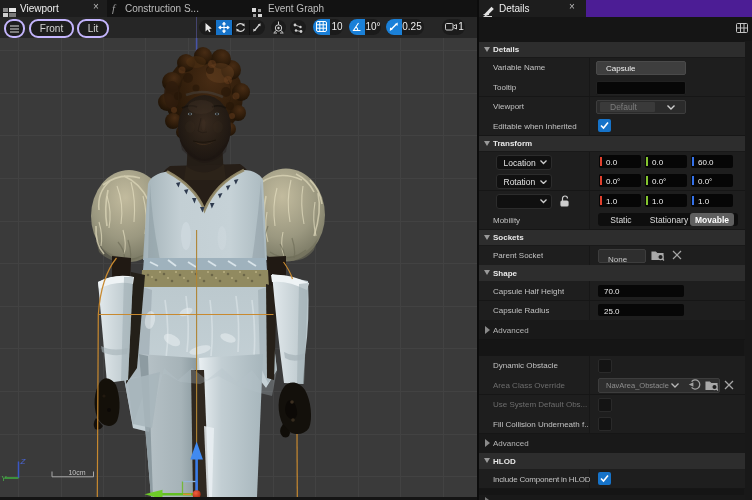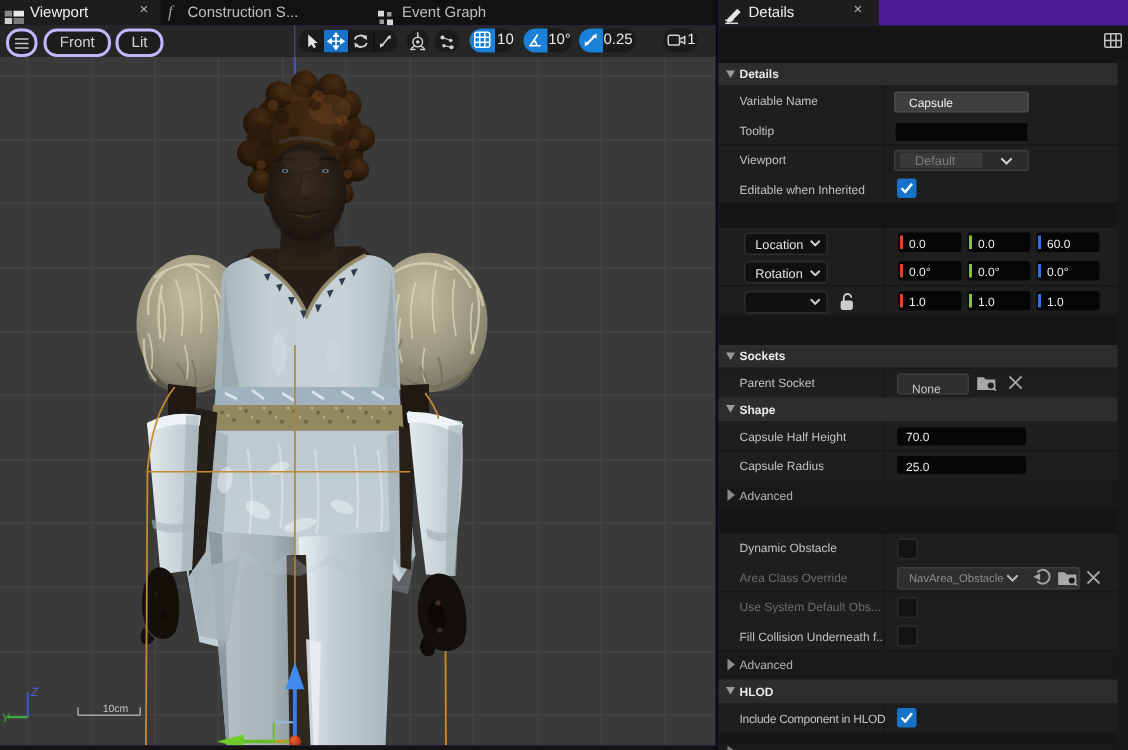--- a/index.html
+++ b/index.html
@@ -560,20 +560,24 @@
     <div class="row" style="top:99px;">
         <div class="colsep"></div>
         <div class="lbl">Editable when Inherited</div>
       <div class="chk on" style="left:119px;top:3px;">
           <svg width="11" height="11">
             <path d="M2,5.5 L4.5,8 L9,2.5" stroke="#fff" stroke-width="1.6" fill="none"></path>
           </svg>
         </div>
     </div>
 
+    <div class="hdr" style="top:118.5px;height:15.5px;">
+        <div class="a"></div>
+        <div class="t">Transform</div>
+      </div>
     <div class="row" style="top:134.5px;">
         <div class="colsep"></div>
       <div class="ddpill" style="left:16.5px;top:3px;width:54px;">
           <span style="position:absolute;left:7px;top:2px;">Location</span>
           <svg width="7" height="4.5" style="position:absolute;left:43px;top:4.5px;">
             <path d="M0.5,0.5 L3.5,3.5 L6.5,0.5" stroke="#cfcfcf" stroke-width="1.3" fill="none"></path>
           </svg>
         </div>
       <div class="nfield" style="left:120px;top:3px;">
           <div class="bar" style="background:#e2412e;"></div>
@@ -628,20 +632,31 @@
           <div class="v">1.0</div>
         </div>
       <div class="nfield" style="left:166px;top:3px;">
           <div class="bar" style="background:#84c42e;"></div>
           <div class="v">1.0</div>
         </div>
       <div class="nfield" style="left:212px;top:3px;">
           <div class="bar" style="background:#3471e8;"></div>
           <div class="v">1.0</div>
         </div>
+    </div>
+    <div class="row" style="top:193px;">
+        <div class="colsep"></div>
+        <div class="lbl">Mobility</div>
+      <div style="position:absolute;left:119px;top:2.5px;width:140px;height:13.5px;background:#0e0e0e;border-radius:3px;overflow:hidden;">
+        <div style="position:absolute;left:2px;top:2.5px;width:42px;text-align:center;font-size:8.5px;color:#dcdcdc;">Static</div>
+        <div style="position:absolute;left:49px;top:2.5px;width:44px;text-align:center;font-size:8.5px;color:#dcdcdc;">Stationary</div>
+        <div style="position:absolute;left:92px;top:0.5px;width:44px;height:12.5px;background:#5f5f5f;border-radius:3px;">
+            <div style="position:absolute;left:0;top:2px;width:44px;text-align:center;font-size:8.5px;font-weight:bold;color:#fff;">Movable</div>
+          </div>
+      </div>
     </div>
 
     <div class="hdr" style="top:212.5px;height:15.5px;">
         <div class="a"></div>
         <div class="t">Sockets</div>
       </div>
     <div class="row" style="top:228.5px;">
         <div class="colsep"></div>
         <div class="lbl">Parent Socket</div>
       <div class="combo" style="left:119px;top:3px;width:46px;height:12.5px;">

